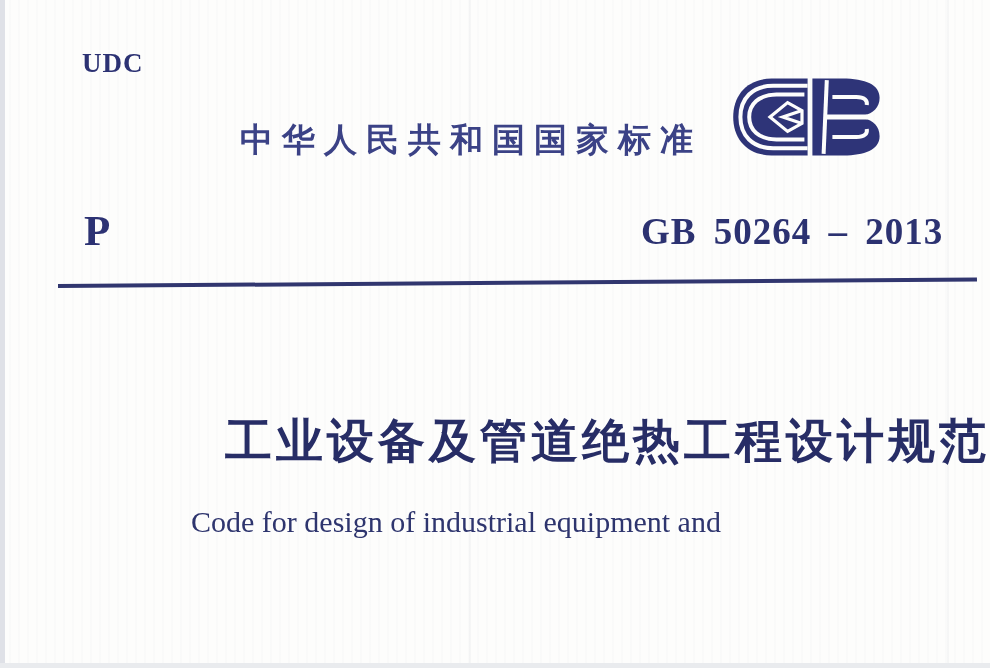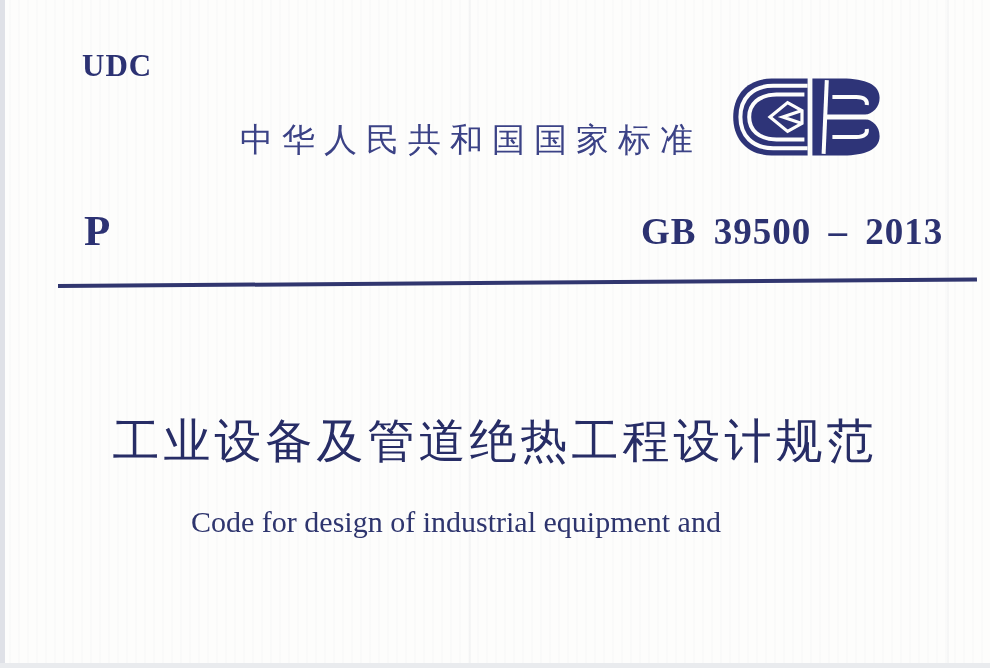--- a/index.html
+++ b/index.html
@@ -25,27 +25,27 @@
   .edge-left {
     position: absolute; left: 0; top: 0; width: 5px; height: 668px;
     background: #dfe1e7;
   }
   .edge-bottom {
     position: absolute; left: 0; top: 663px; width: 990px; height: 5px;
     background: #e9ebee;
   }
   .udc {
     position: absolute; left: 82px; top: 50px;
-    font-size: 31px; font-weight: bold; letter-spacing: 1px;
+    font-size: 27px; font-weight: bold; letter-spacing: 1px;
     color: #2c3273; line-height: 1;
   }
   .heading-cn {
     position: absolute; left: 240px; top: 123px;
     font-family: "Liberation Sans", sans-serif;
-    font-size: 33px; font-weight: normal; letter-spacing: 9px;
+    font-size: 33px; font-weight: bold; letter-spacing: 9px;
     color: #3b4286; line-height: 1; white-space: nowrap;
   }
   .gb-logo {
     position: absolute; left: 728px; top: 77px; width: 164px; height: 80px;
   }
   .gb-logo svg { width: 100%; height: 100%; display: block; }
   .p-code {
     position: absolute; left: 84px; top: 209px;
     font-size: 43px; font-weight: bold; color: #2c3273; line-height: 1;
   }
@@ -55,22 +55,22 @@
     letter-spacing: 1px; word-spacing: 7px; line-height: 1; white-space: nowrap;
   }
   .rule {
     position: absolute; left: 58px; top: 284px; width: 919px; height: 4px;
     background: #31366f;
     transform: rotate(-0.4deg);
     transform-origin: left center;
   }
   .title-zh {
     position: absolute; left: 0; top: 413px; width: 990px;
-    text-align: center;
-    font-size: 47px; font-weight: normal; letter-spacing: 4px;
+    text-align: right;
+    font-size: 47px; font-weight: bold; letter-spacing: 4px;
     color: #272d66; line-height: 1.2; white-space: nowrap;
   }
   .title-en {
     position: absolute; left: 2px; top: 499px; width: 908px;
     text-align: center;
     font-size: 30px; font-weight: normal;
     color: #2e356e; line-height: 45px;
   }
 </style>
 </head>
@@ -99,21 +99,21 @@
 
     <path d="M121,4 L117,96" fill="none" stroke="#fdfdfc" stroke-width="5"></path>
     <path d="M121,50 H172" fill="none" stroke="#fdfdfc" stroke-width="6"></path>
     <path d="M128,25 H158 C168,25 172,29 171,35" fill="none" stroke="#fdfdfc" stroke-width="5"></path>
     <path d="M128,75 H158 C168,75 172,71 171,65" fill="none" stroke="#fdfdfc" stroke-width="5"></path>
   </svg>
 </div>
 
 <div class="p-code">P</div>
 
-<div class="std-num">GB 39500 – 2013</div>
+<div class="std-num">GB 50264 – 2013</div>
 
 <div class="rule"></div>
 
 <div class="title-zh">工业设备及管道绝热工程设计规范</div>
 
 <div class="title-en">
   <div>Code for design of industrial equipment and</div>
 </div>
 
 </body></html>

